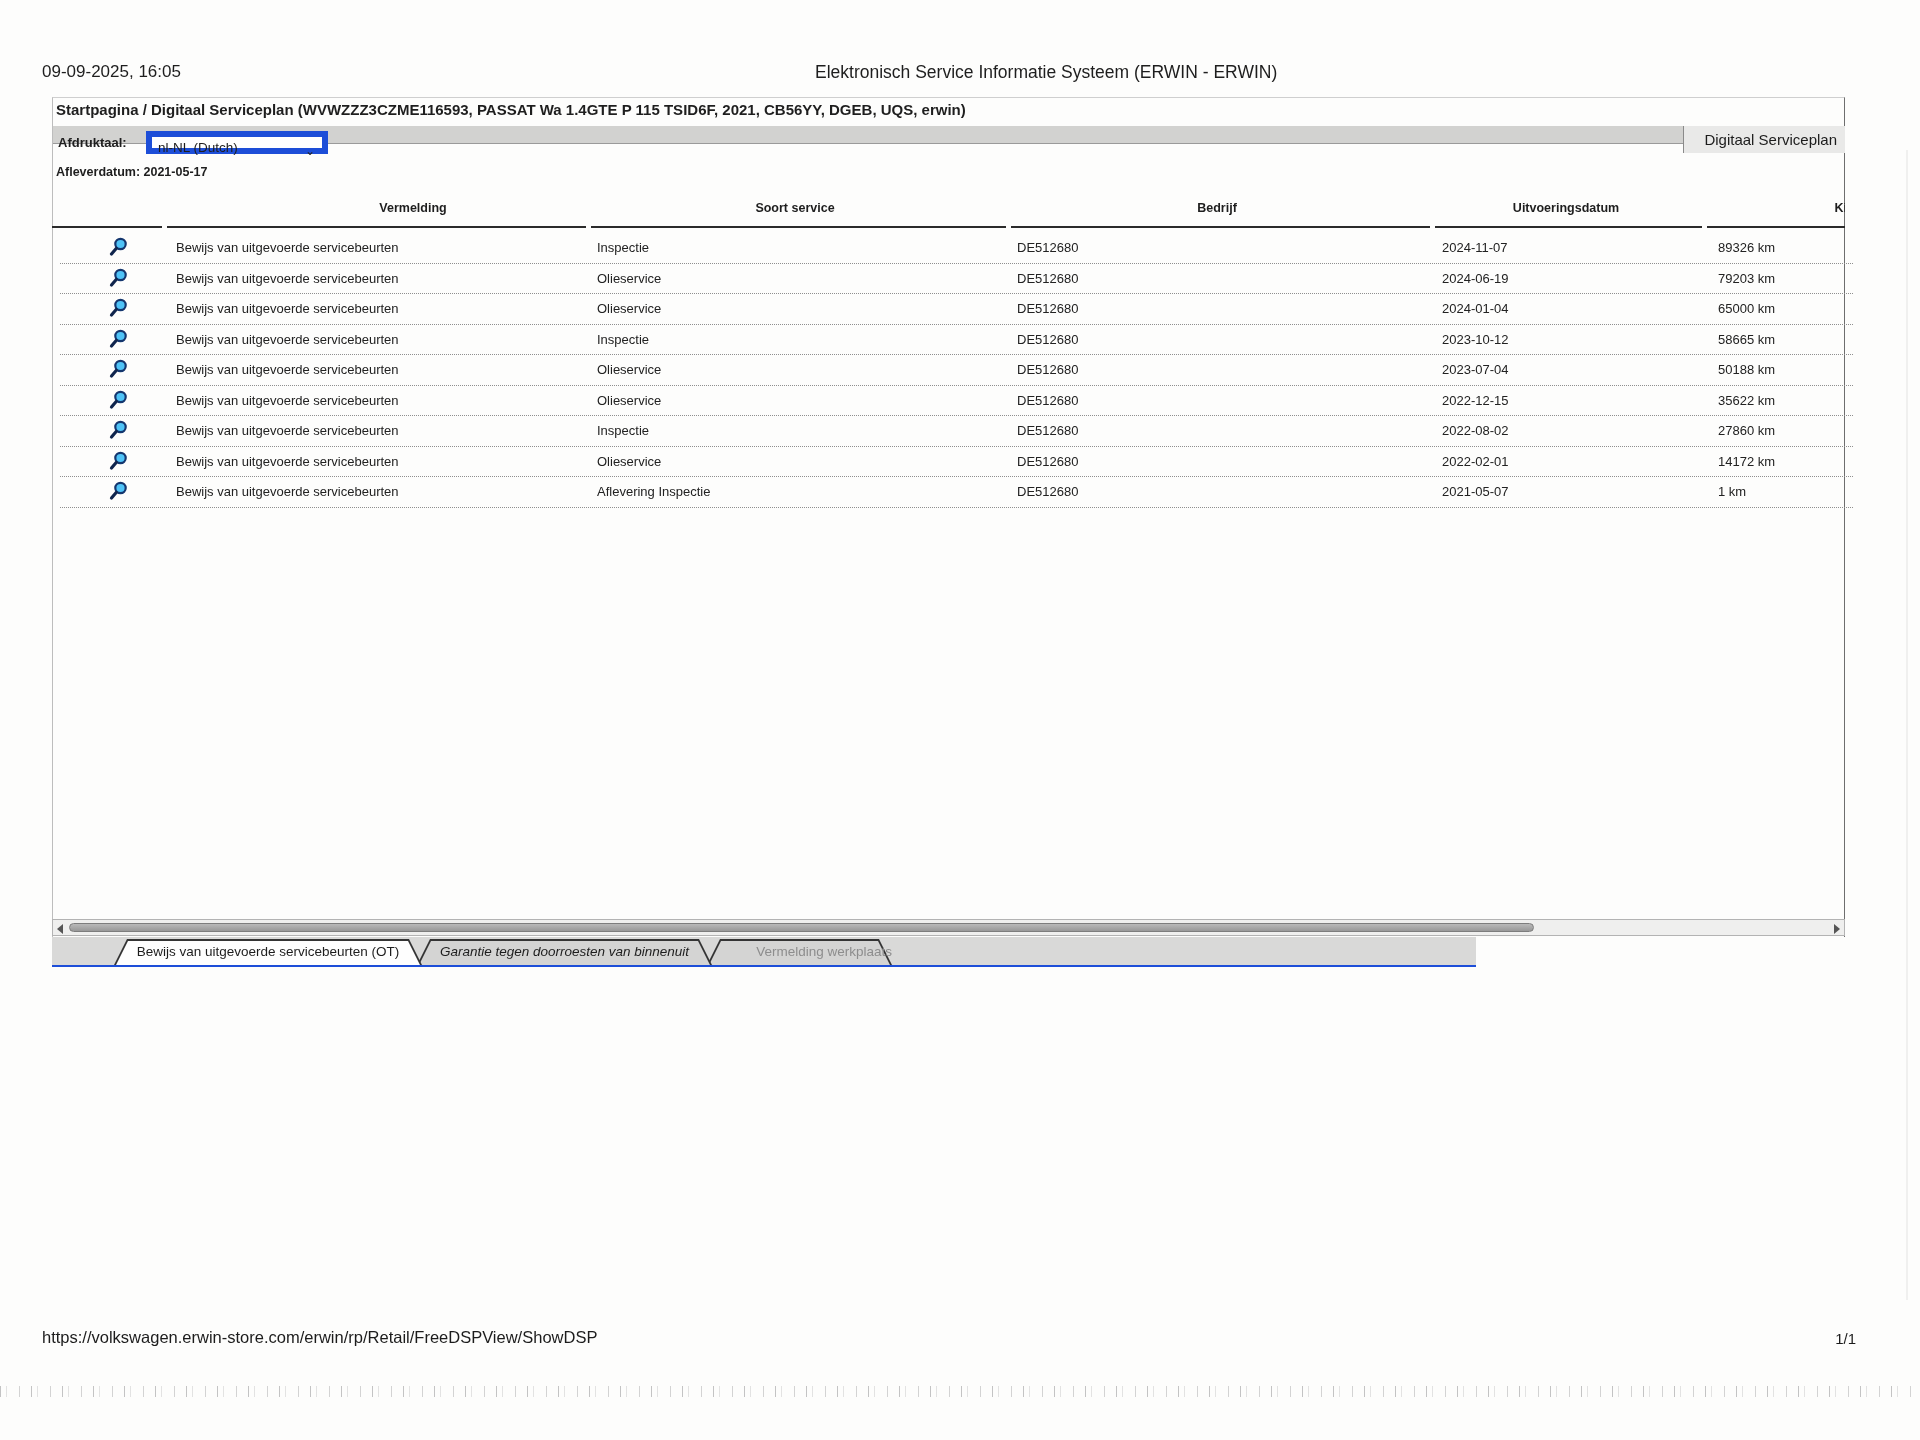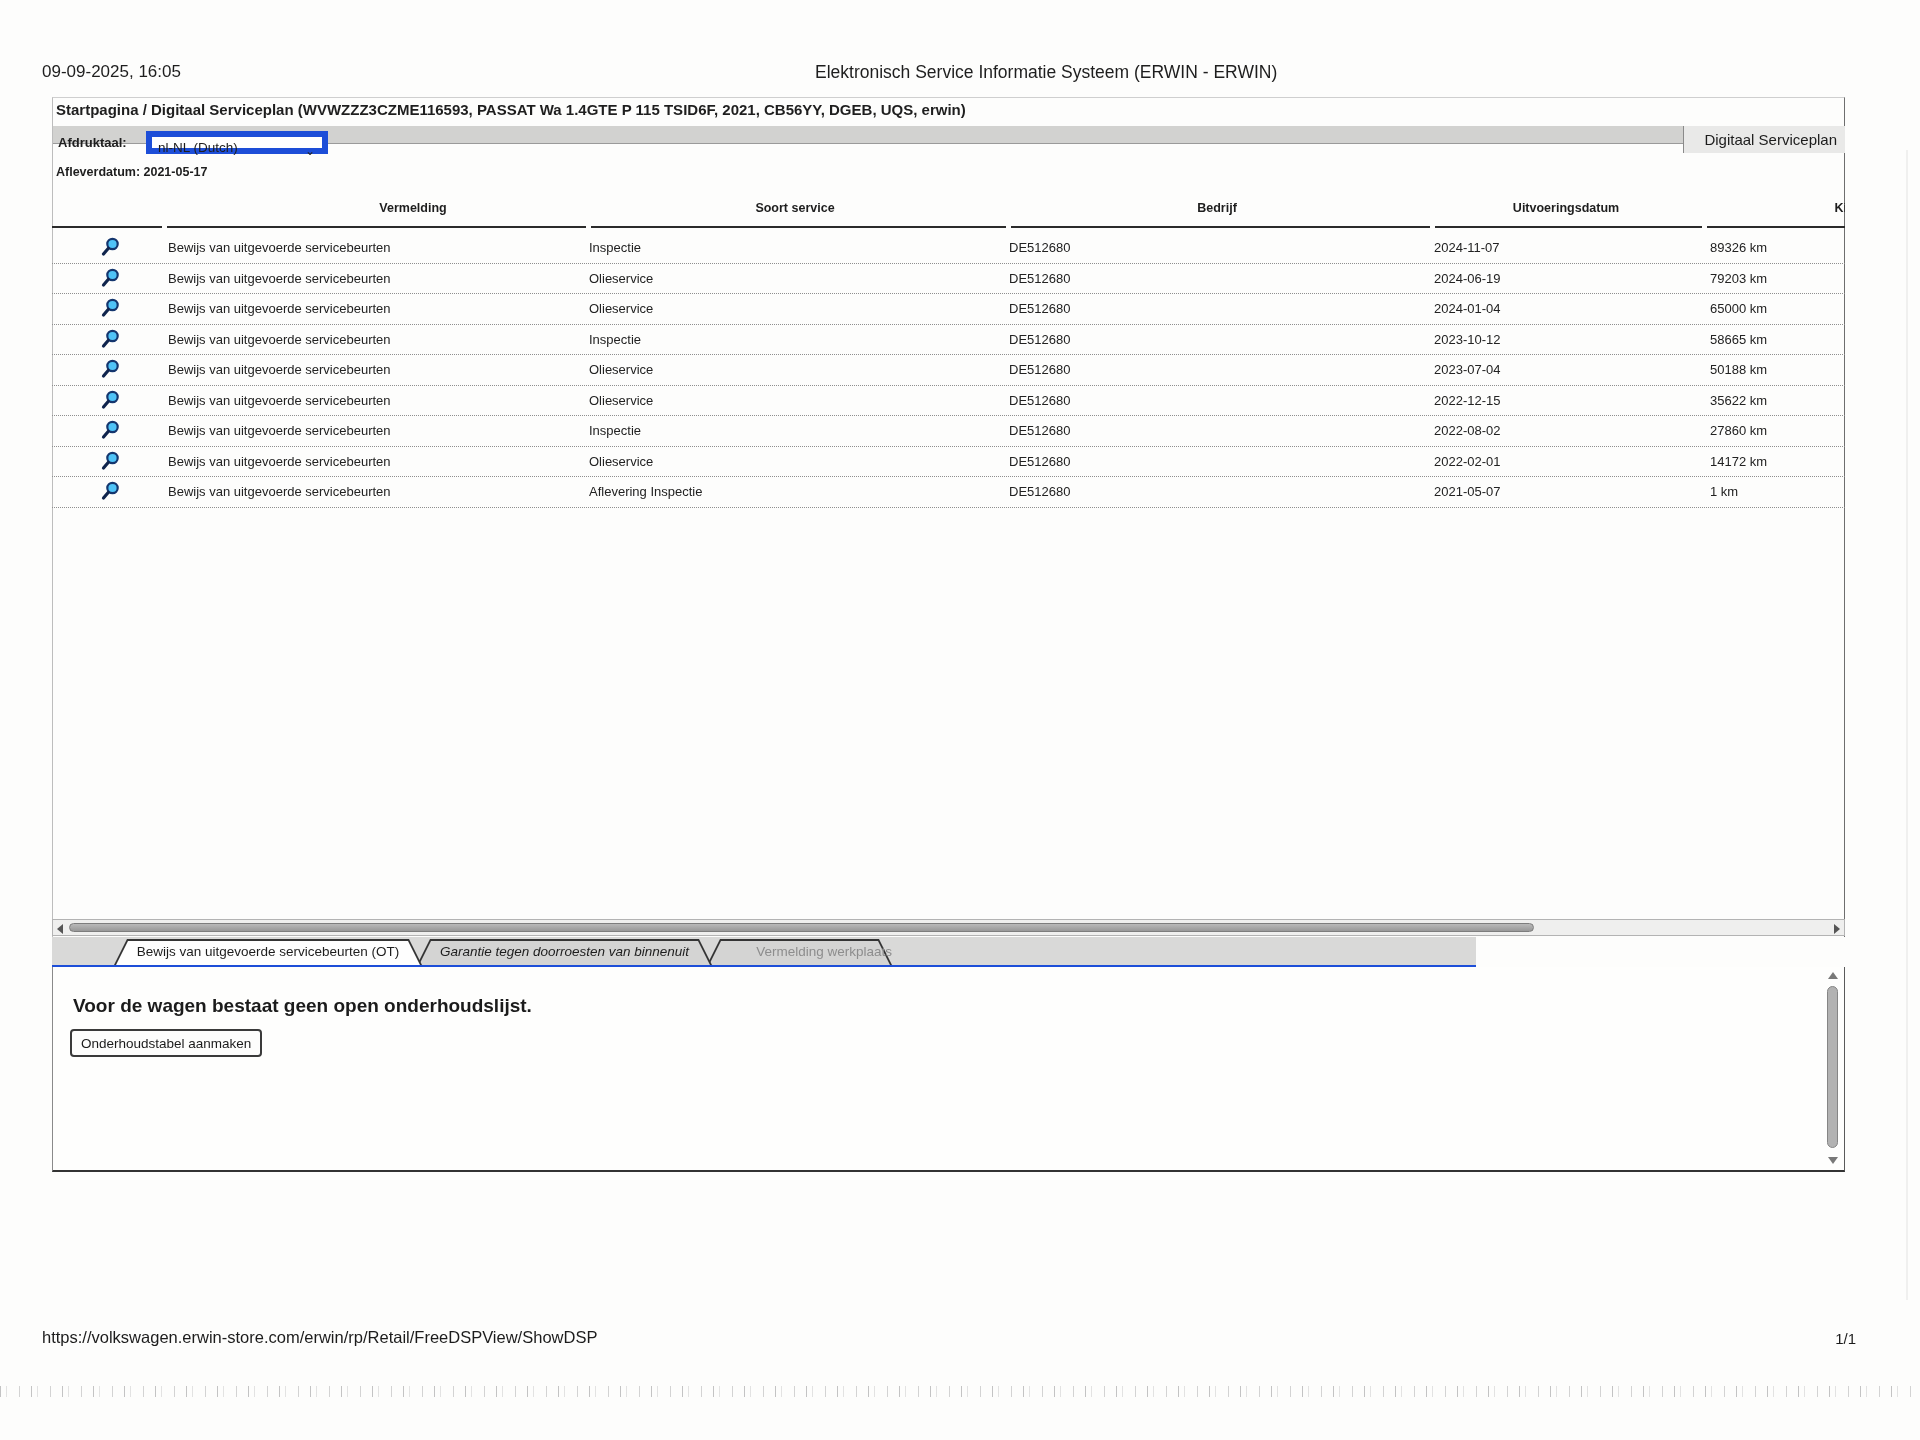--- a/index.html
+++ b/index.html
@@ -28,21 +28,21 @@
   .delivery-date{position:absolute;left:56px;top:165px;font-size:12.5px;font-weight:bold;}
 
   
   .thead{position:absolute;left:52px;top:197px;width:1793px;height:33px;overflow:hidden;}
   .th{position:absolute;top:4px;transform:translateX(-50%);font-size:12.5px;font-weight:bold;white-space:nowrap;}
   .th-verm{left:321px;margin-left:40px;} .th-soort{left:743px;} .th-bedr{left:1165px;} .th-uitv{left:1514px;} .th-km{left:1828px;}
   .hline{position:absolute;top:29px;height:2px;background:#2b2b2b;}
   .hl1{left:0;width:110px;} .hl2{left:115px;width:419px;} .hl3{left:539px;width:415px;}
   .hl4{left:959px;width:419px;} .hl5{left:1383px;width:267px;} .hl6{left:1655px;width:138px;}
 
-  .rows{position:absolute;left:52px;top:233px;width:1793px;}
+  .rows{position:absolute;left:52px;top:233px;width:1793px;padding-left:8px;}
   .t-row{position:relative;height:30.5px;border-bottom:1px dotted #8f8f8f;box-sizing:border-box;}
   .t-row .cell{position:absolute;top:7px;font-size:13px;color:#222;white-space:nowrap;}
   .c-verm{left:116px;} .c-soort{left:537px;} .c-bedr{left:957px;} .c-uitv{left:1382px;} .c-km{left:1658px;}
   .c-icon{position:absolute;left:48px;top:3px;width:22px;height:24px;cursor:pointer;}
 
   
   .hscroll{position:absolute;left:52px;top:919px;width:1793px;height:17px;background:#efefee;
            border:1px solid #b3b3b3;box-sizing:border-box;}
   .h-arrow{position:absolute;top:4px;width:0;height:0;border-top:5px solid transparent;border-bottom:5px solid transparent;}
   .h-left{left:4px;border-right:6px solid #555;}
@@ -253,29 +253,20 @@
       <span class="fill"></span>
       <span class="tlabel">Garantie tegen doorroesten van binnenuit</span>
     </div>
     <div class="tab tab3">
       <span class="shape"></span>
       <span class="fill"></span>
       <span class="tlabel">Vermelding werkplaats</span>
     </div>
   </div>
 
-  <div class="panel">
-    <div class="panel-msg">Voor de wagen bestaat geen open onderhoudslijst.</div>
-    <button class="panel-btn">Onderhoudstabel aanmaken</button>
-    <div class="vscroll">
-      <span class="v-arrow v-up"></span>
-      <span class="v-thumb"></span>
-      <span class="v-arrow v-down"></span>
-    </div>
-  </div>
 
   <div class="footer-url">https://volkswagen.erwin-store.com/erwin/rp/Retail/FreeDSPView/ShowDSP</div>
   <div class="page-num">1/1</div>
 
   <div class="edge-shadow"></div>
   <div class="scan-strip"></div>
 
 </div>
 
 </body></html>

